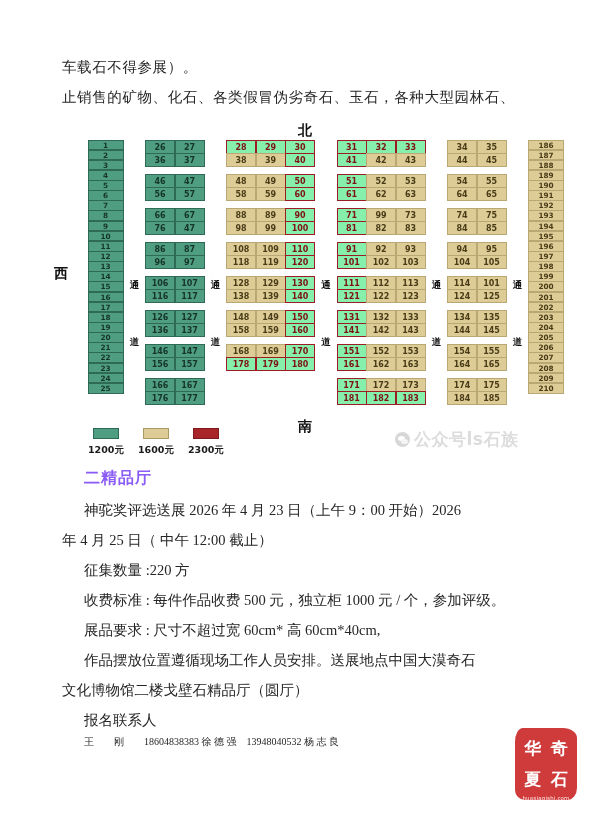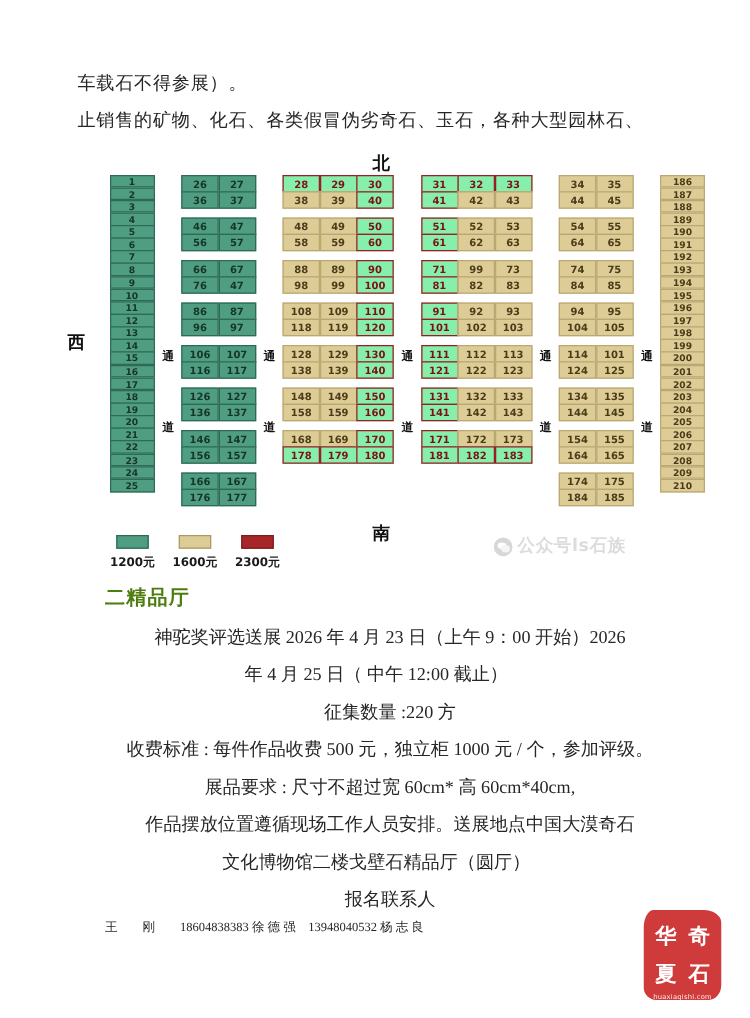--- a/index.html
+++ b/index.html
@@ -102,34 +102,34 @@
   .wm-badge:before{
     content:""; position:absolute; left:2.5px; top:4px;
     width:7px; height:5px; border-radius:50%; background:#fff;
   }
   .wm-badge:after{
     content:""; position:absolute; left:6px; top:6.5px;
     width:7px; height:5.5px; border-radius:50%; background:#e2e2e2;
   }
   .wm-text{
     font-family:"DejaVu Sans", sans-serif;
-    font-size:14px; font-weight:bold; color:#9a9a9a;
+    font-size:17px; font-weight:bold; color:#9a9a9a;
     letter-spacing:.5px; white-space:nowrap;
   }
 
   
   .sec-title{
     position:absolute; left:84px; top:468px;
     font-family:"DejaVu Sans", sans-serif;
-    font-weight:bold; font-size:16px; color:#4d7c0f;
+    font-weight:bold; font-size:16px; color:#8b5cf6;
     letter-spacing:1px;
   }
   .body-text{
     position:absolute; left:62px; top:495px; width:478px;
-    font-size:14.5px; line-height:30px; color:#262626;text-align:center;
+    font-size:14.5px; line-height:30px; color:#262626;
   }
   .body-text p{ margin:0; white-space:nowrap; }
   .body-text p.ind{ text-indent:22px; }
 
   .contacts{
     position:absolute; left:84px; top:735px; width:430px;
     font-size:10px; color:#262626; white-space:nowrap;
   }
 
   
@@ -450,20 +450,32 @@
             <div class="cell tan">133</div>
           </div>
           <div class="row">
             <div class="cell red">141</div>
             <div class="cell tan">142</div>
             <div class="cell tan">143</div>
           </div>
         </div>
         <div class="pair-block w3">
           <div class="row">
+            <div class="cell red">151</div>
+            <div class="cell tan">152</div>
+            <div class="cell tan">153</div>
+          </div>
+          <div class="row">
+            <div class="cell red">161</div>
+            <div class="cell tan">162</div>
+            <div class="cell tan">163</div>
+          </div>
+        </div>
+        <div class="pair-block w3">
+          <div class="row">
             <div class="cell red">171</div>
             <div class="cell tan">172</div>
             <div class="cell tan">173</div>
           </div>
           <div class="row">
             <div class="cell red">181</div>
             <div class="cell red">182</div>
             <div class="cell red">183</div>
           </div>
         </div>

